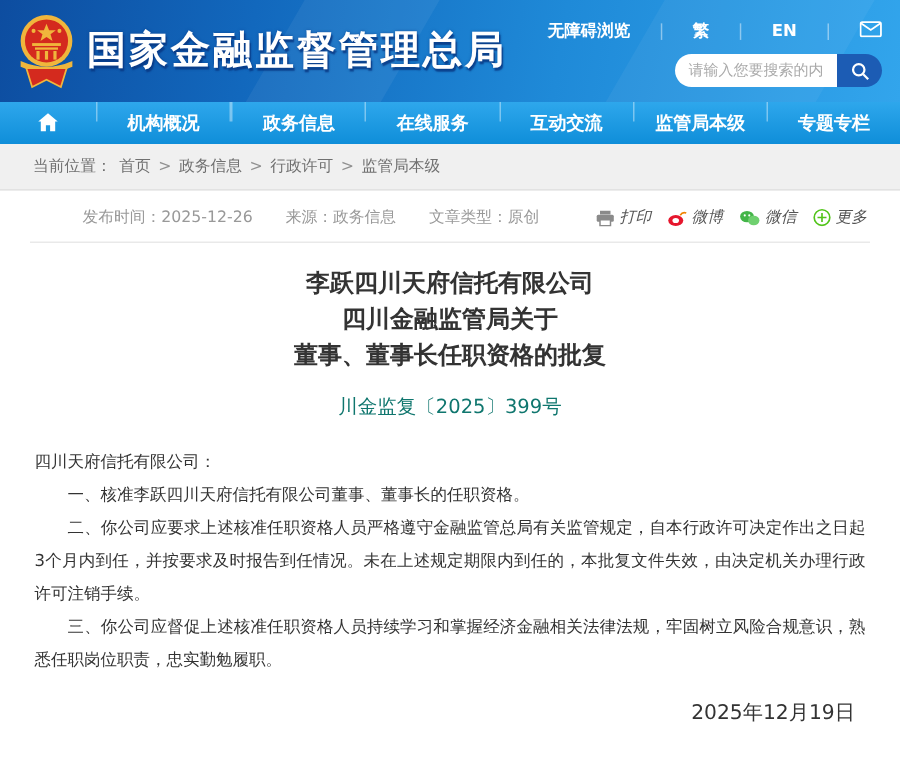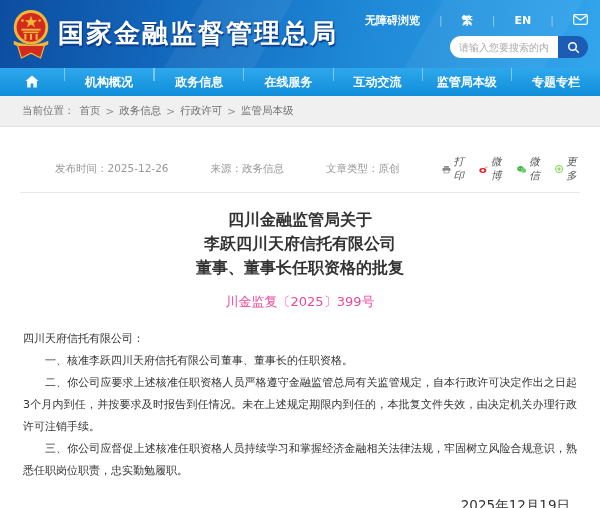--- a/index.html
+++ b/index.html
@@ -37,30 +37,30 @@
   .nav-sep { width:1px; height:13px; background:rgba(255,255,255,0.4); }
 
   
   .breadcrumb { height:31px; background:#f0f0f0; border-bottom:1px solid #e2e2e2;
     display:flex; align-items:center; gap:5px; padding-left:22px; font-size:10.5px; color:#707070; }
   .breadcrumb a { color:#707070; text-decoration:none; cursor:pointer; }
   .crumb-sep { color:#909090; }
 
   
   .article { background:#fff; }
-  .meta-row { display:flex; align-items:center; margin:28px 22px 0 55px;
-    font-size:10.5px; color:#999;gap:20px; }
+  .meta-row { display:flex; align-items:center; margin:11px 22px 0 55px;
+    font-size:10.5px; color:#999; }
   .meta-row .pair { margin-right:22px; white-space:nowrap; }
   .share { margin-left:auto; display:flex; align-items:center; gap:11px; color:#555; }
   .share .share-item { display:flex; align-items:center; gap:3px; cursor:pointer; font-size:10.5px;font-style:italic; }
   .divider { border-bottom:1px solid #e9e9e9; margin:9px 20px 0; }
 
   .doc-title { margin-top:15px; text-align:center; font-size:16px; font-weight:bold;
     color:#333; line-height:24px; }
-  .doc-number { margin-top:13px; text-align:center; font-size:13px; color:#ec4899; }
+  .doc-number { margin-top:13px; text-align:center; font-size:13px; color:#0f766e; }
 
   .body-text { margin:17px 23px 0; font-size:11px; color:#333; line-height:22px; text-align:justify; }
   .body-text p.indent { text-indent:2em; }
   .sign-date { margin:15px 30px 0 0; text-align:right; font-size:13.5px; color:#333; }
 </style>
 </head>
 <body>
 
 <div class="banner">
   <div class="streak s1"></div>
@@ -181,22 +181,22 @@
           <line x1="3" y1="6" x2="9" y2="6" stroke="#52c41a" stroke-width="1.1"></line>
         </svg>
         <span>更多</span>
       </span>
     </span>
   </div>
 
   <div class="divider"></div>
 
   <h1 class="doc-title">
+    <div>李跃四川天府信托有限公司</div>
     <div>四川金融监管局关于</div>
-    <div>李跃四川天府信托有限公司</div>
     <div>董事、董事长任职资格的批复</div>
   </h1>
 
   <div class="doc-number">川金监复〔2025〕399号</div>
 
   <div class="body-text">
     <p>四川天府信托有限公司：</p>
     <p class="indent">一、核准李跃四川天府信托有限公司董事、董事长的任职资格。</p>
     <p class="indent">二、你公司应要求上述核准任职资格人员严格遵守金融监管总局有关监管规定，自本行政许可决定作出之日起3个月内到任，并按要求及时报告到任情况。未在上述规定期限内到任的，本批复文件失效，由决定机关办理行政许可注销手续。</p>
     <p class="indent">三、你公司应督促上述核准任职资格人员持续学习和掌握经济金融相关法律法规，牢固树立风险合规意识，熟悉任职岗位职责，忠实勤勉履职。</p>

